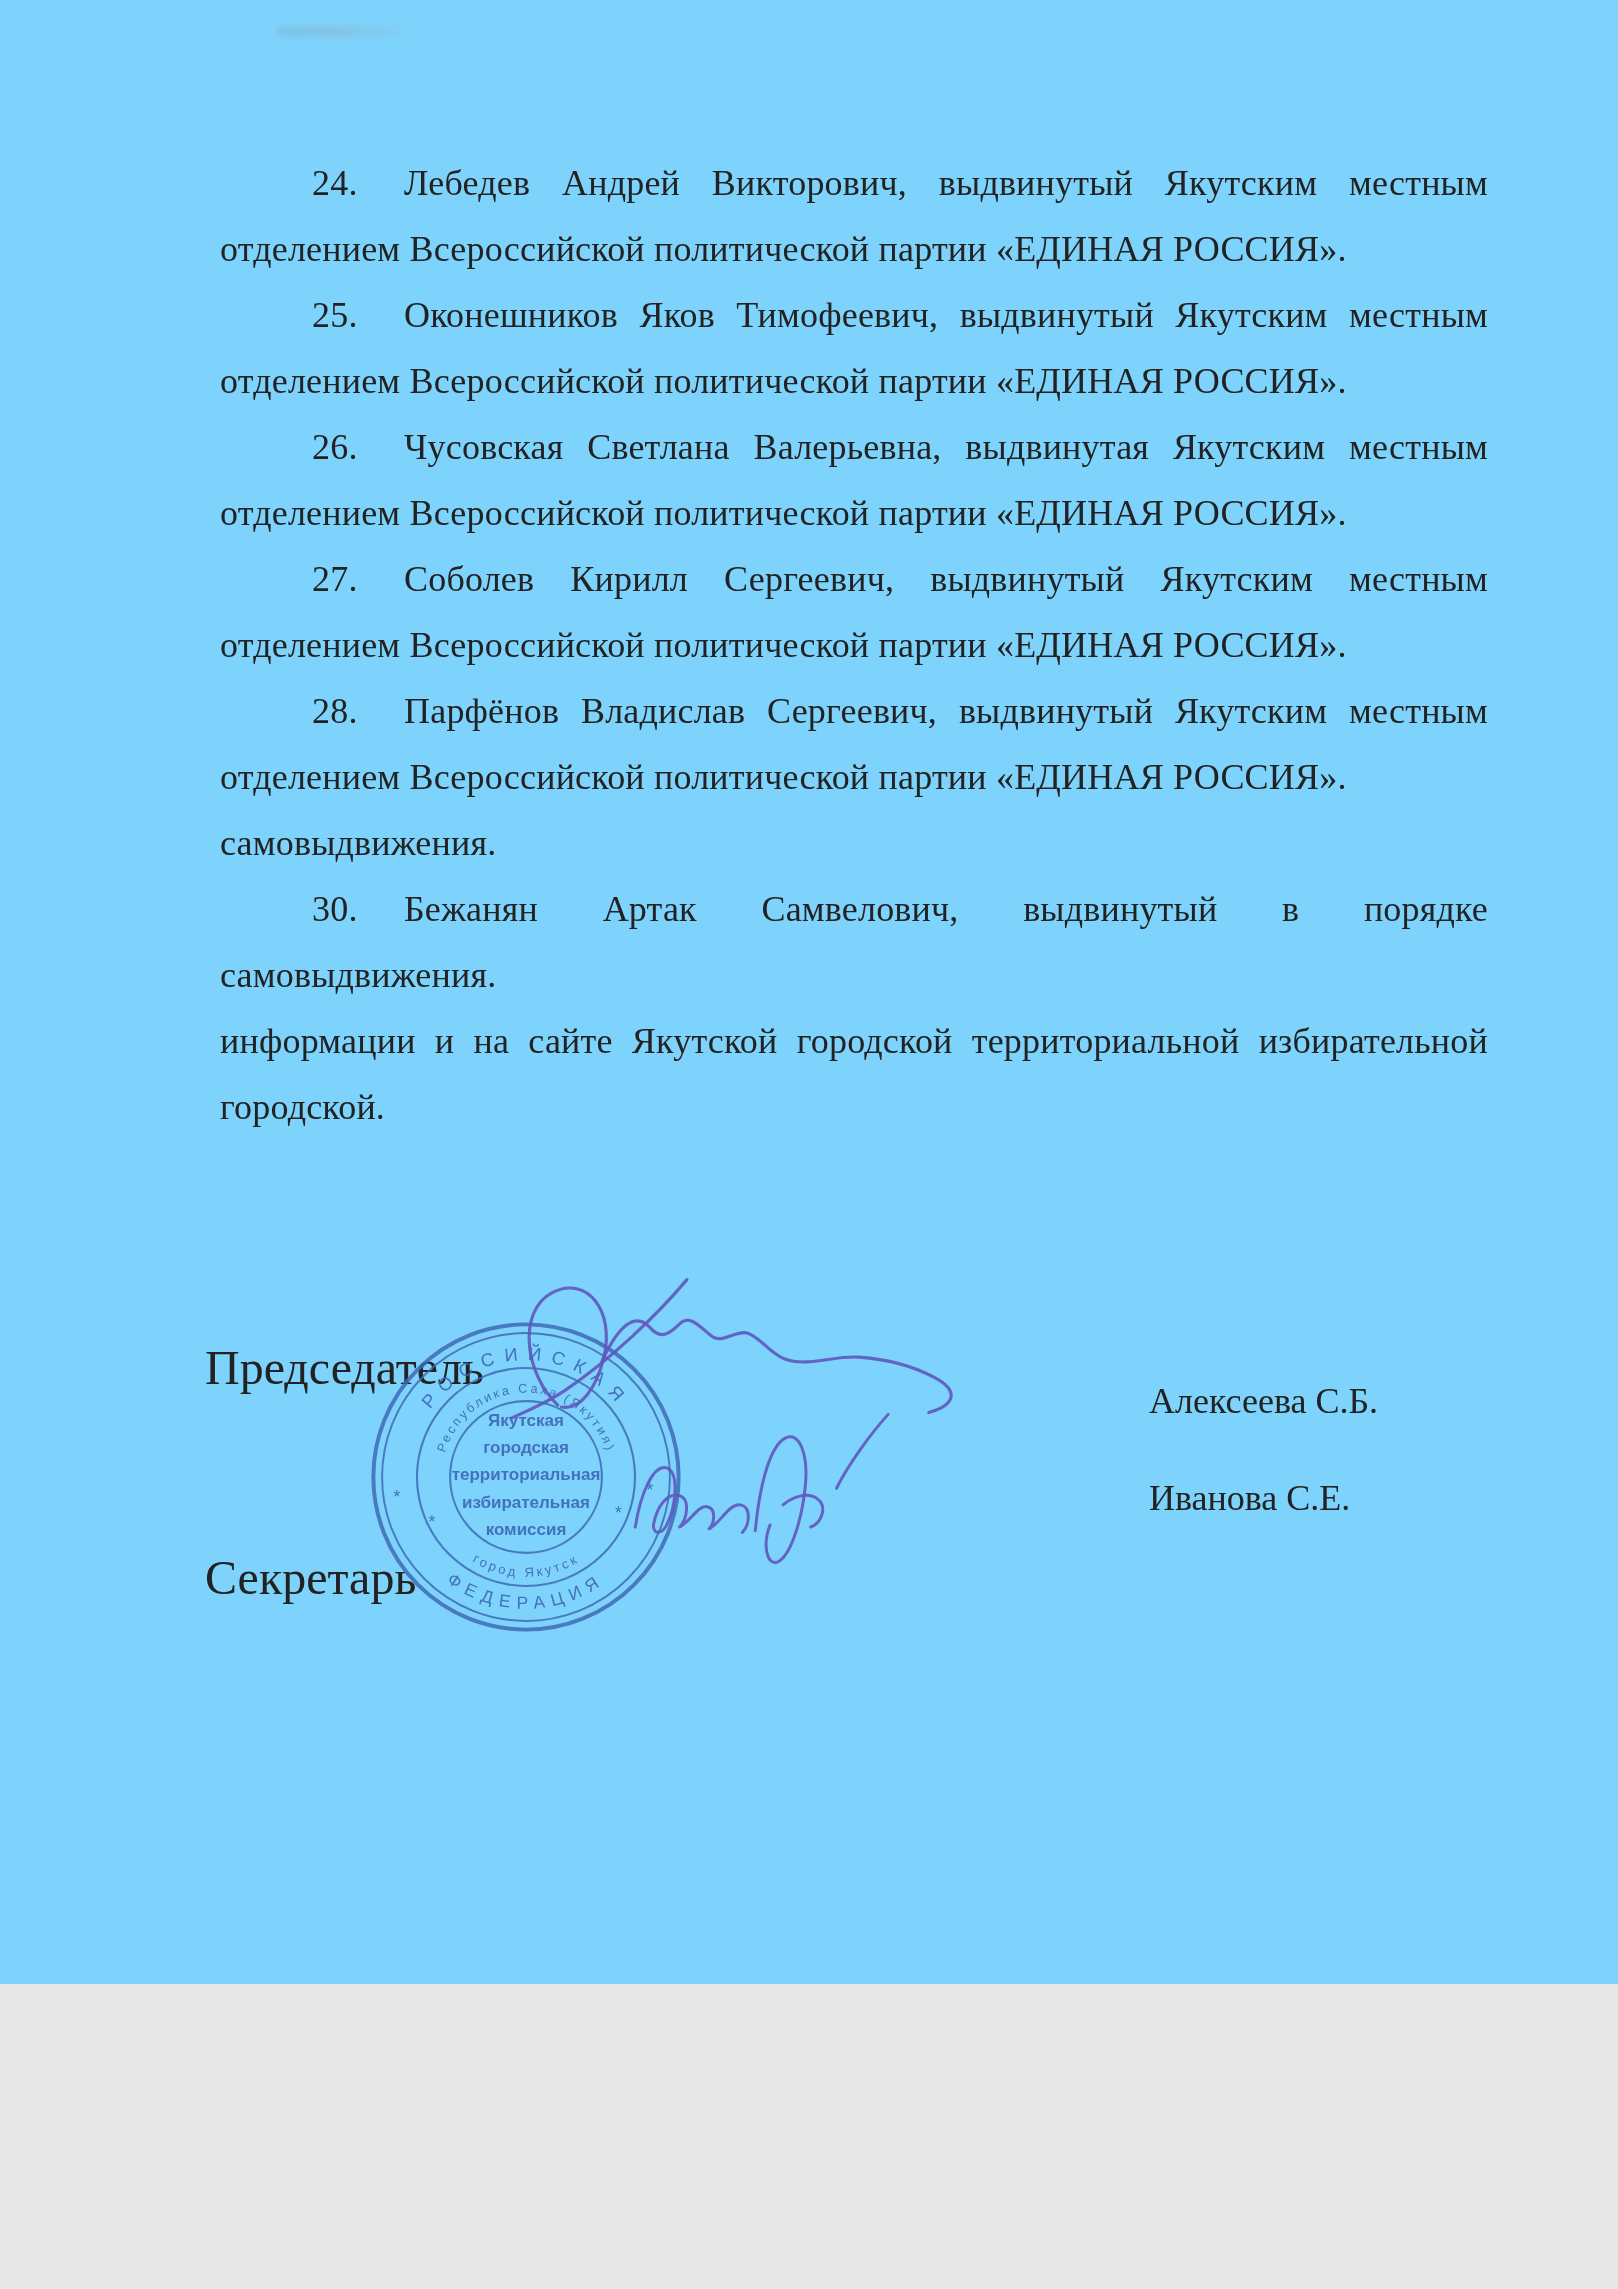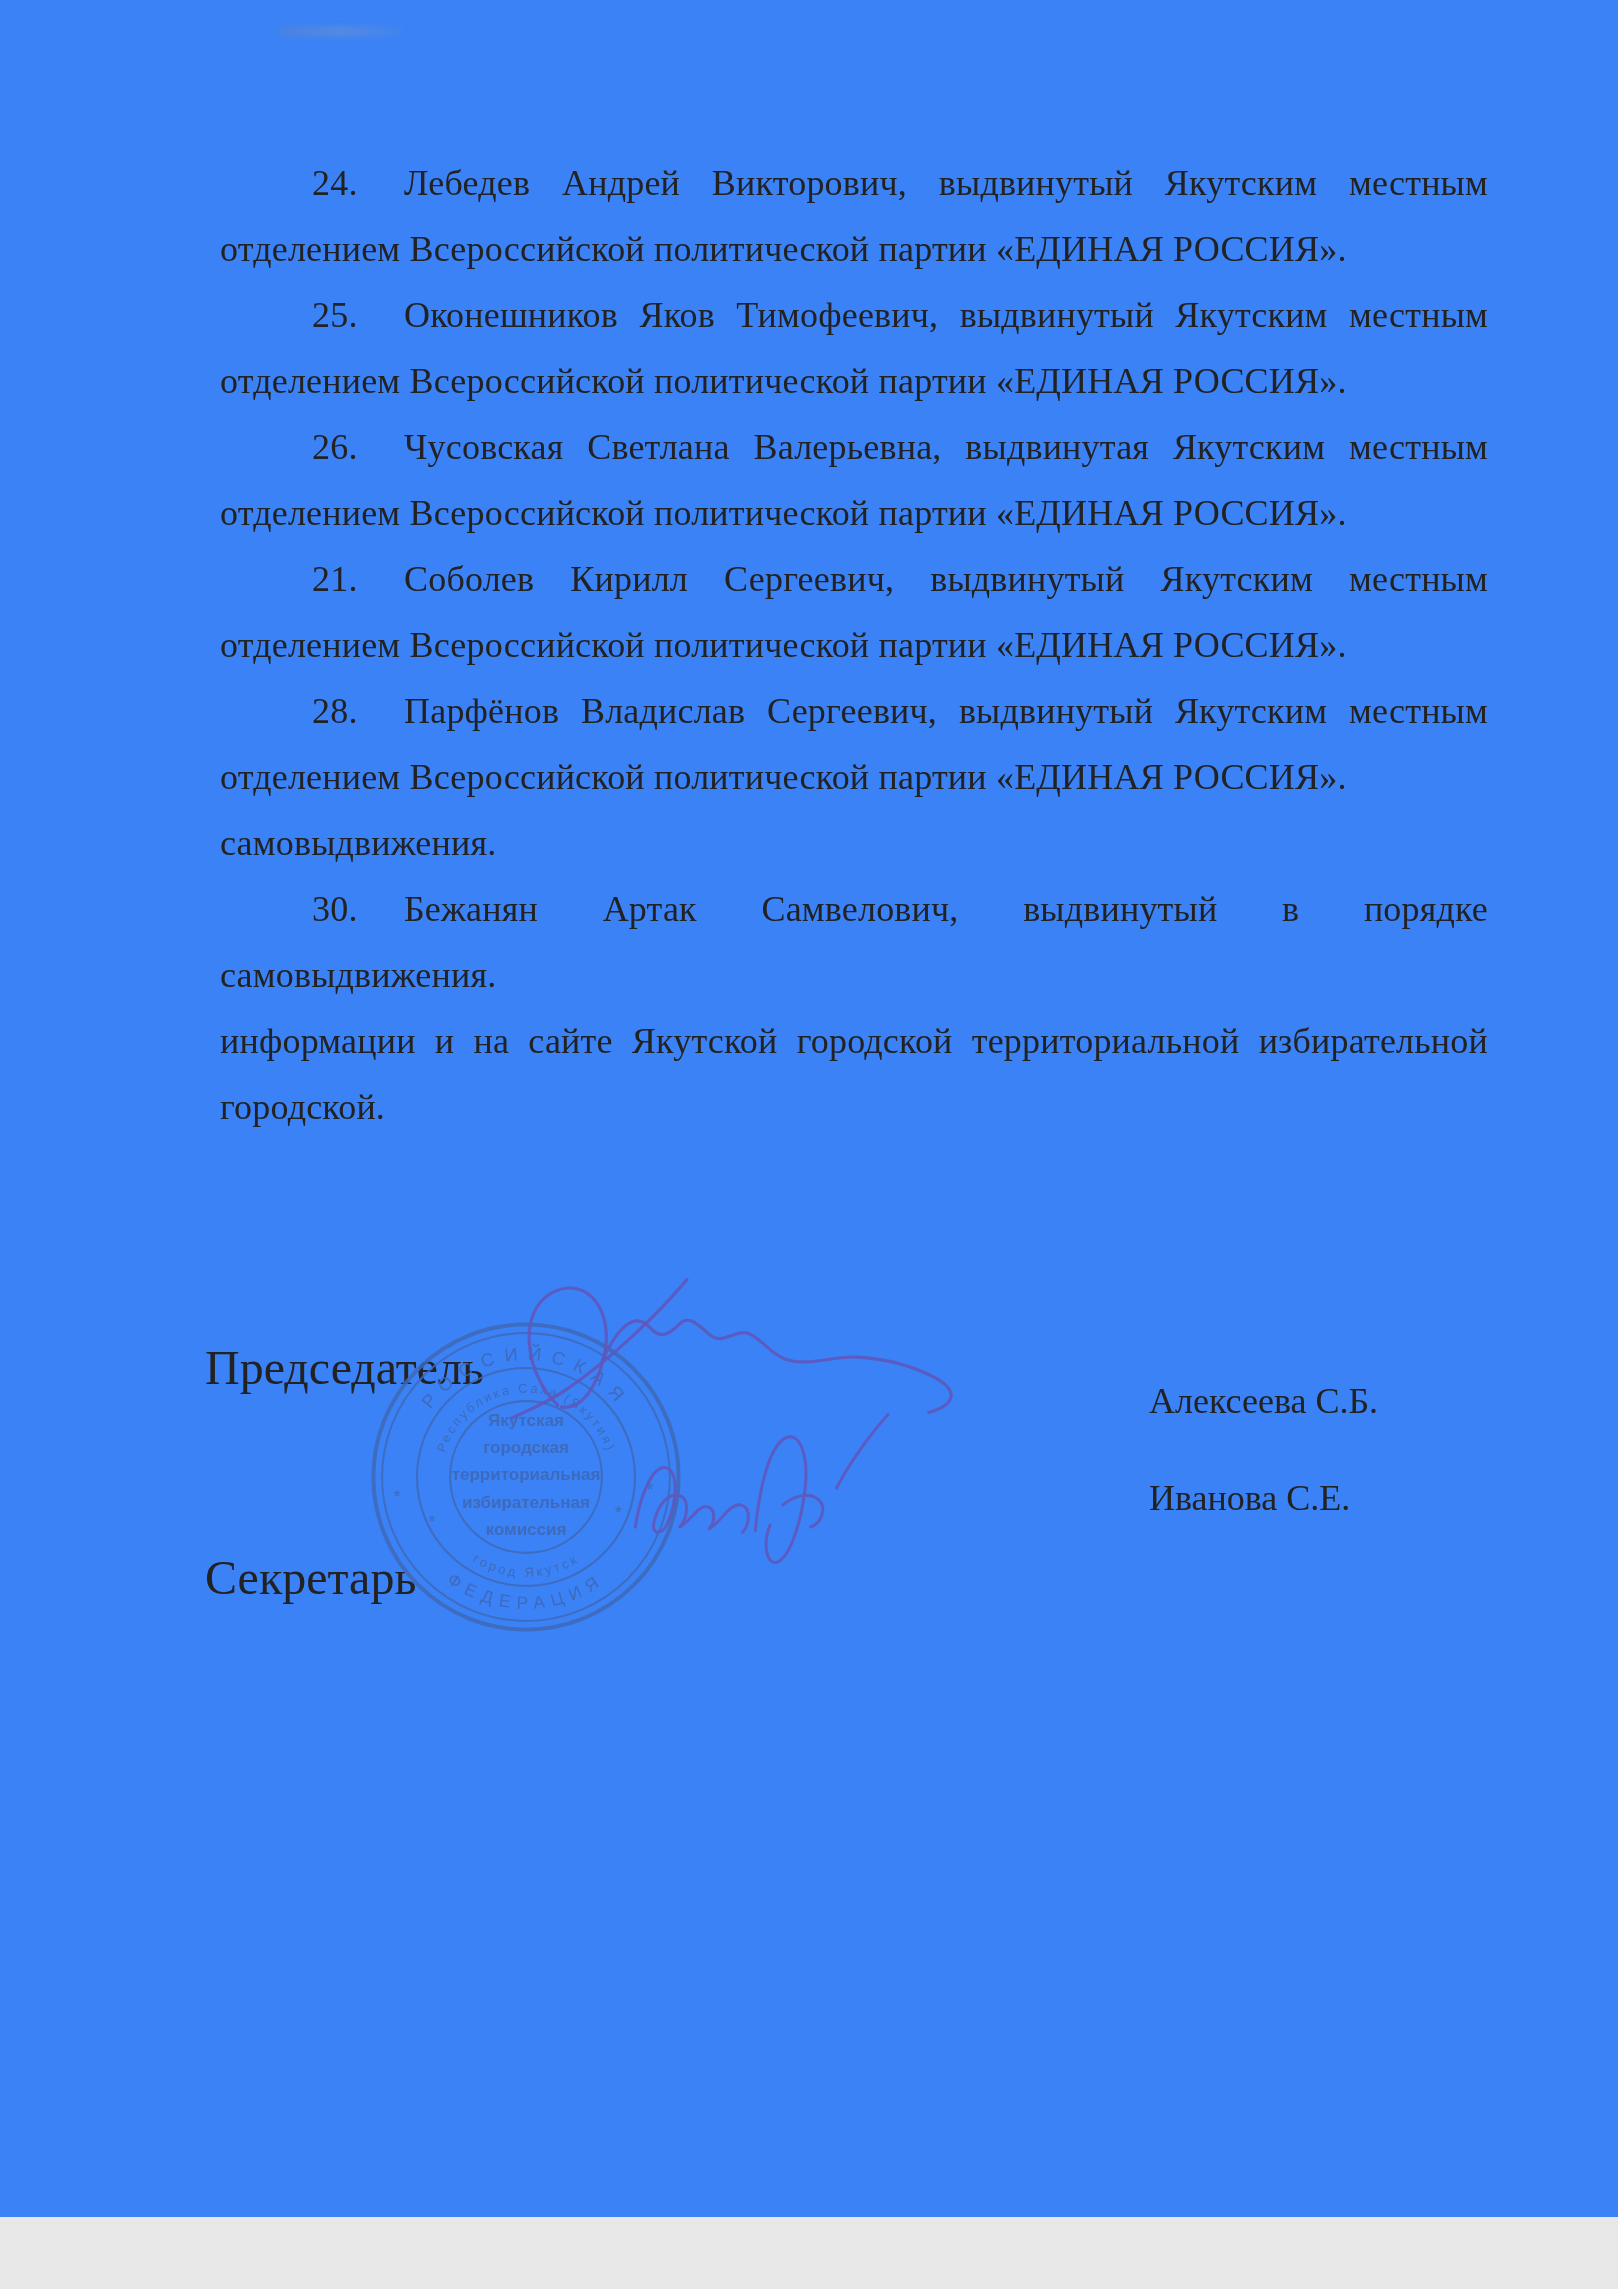--- a/index.html
+++ b/index.html
@@ -1,19 +1,19 @@
 <!DOCTYPE html>
 <html style="font-size:14.8px"><head>
 <meta charset="utf-8">
 <style>
   html,body{margin:0;padding:0;background:#e8e8e8;}
   .page{
     position:relative;
-    width:1619px;height:2217px;
-    background:#3b82f6;
+    width:1619px;height:1984px;
+    background:#7dd3fc;
     overflow:hidden;
     font-family:"Liberation Serif", serif;
     color:#222222;
   }
   
   .scan-artifact{
     position:absolute;left:277px;top:26px;width:127px;height:11px;
     background:linear-gradient(90deg, rgba(120,130,140,0.18), rgba(150,160,170,0.28), rgba(150,160,170,0.05));
     filter:blur(2.8px);
     border-radius:5.5px;
@@ -52,21 +52,21 @@
 
   <div class="scan-artifact"></div>
 
   <div class="doc-body">
       <div class="line first justified"><span class="num">24.</span>Лебедев Андрей Викторович, выдвинутый Якутским местным</div>
       <div class="line">отделением Всероссийской политической партии «ЕДИНАЯ РОССИЯ».</div>
       <div class="line first justified"><span class="num">25.</span>Оконешников Яков Тимофеевич, выдвинутый Якутским местным</div>
       <div class="line">отделением Всероссийской политической партии «ЕДИНАЯ РОССИЯ».</div>
       <div class="line first justified"><span class="num">26.</span>Чусовская Светлана Валерьевна, выдвинутая Якутским местным</div>
       <div class="line">отделением Всероссийской политической партии «ЕДИНАЯ РОССИЯ».</div>
-      <div class="line first justified"><span class="num">21.</span>Соболев Кирилл Сергеевич, выдвинутый Якутским местным</div>
+      <div class="line first justified"><span class="num">27.</span>Соболев Кирилл Сергеевич, выдвинутый Якутским местным</div>
       <div class="line">отделением Всероссийской политической партии «ЕДИНАЯ РОССИЯ».</div>
       <div class="line first justified"><span class="num">28.</span>Парфёнов Владислав Сергеевич, выдвинутый Якутским местным</div>
       <div class="line">отделением Всероссийской политической партии «ЕДИНАЯ РОССИЯ».</div>
       <div class="line">самовыдвижения.</div>
       <div class="line first justified"><span class="num">30.</span>Бежанян Артак Самвелович, выдвинутый в порядке</div>
       <div class="line">самовыдвижения.</div>
       <div class="line justified">информации и на сайте Якутской городской территориальной избирательной</div>
       <div class="line">городской.</div>
     </div>
 

